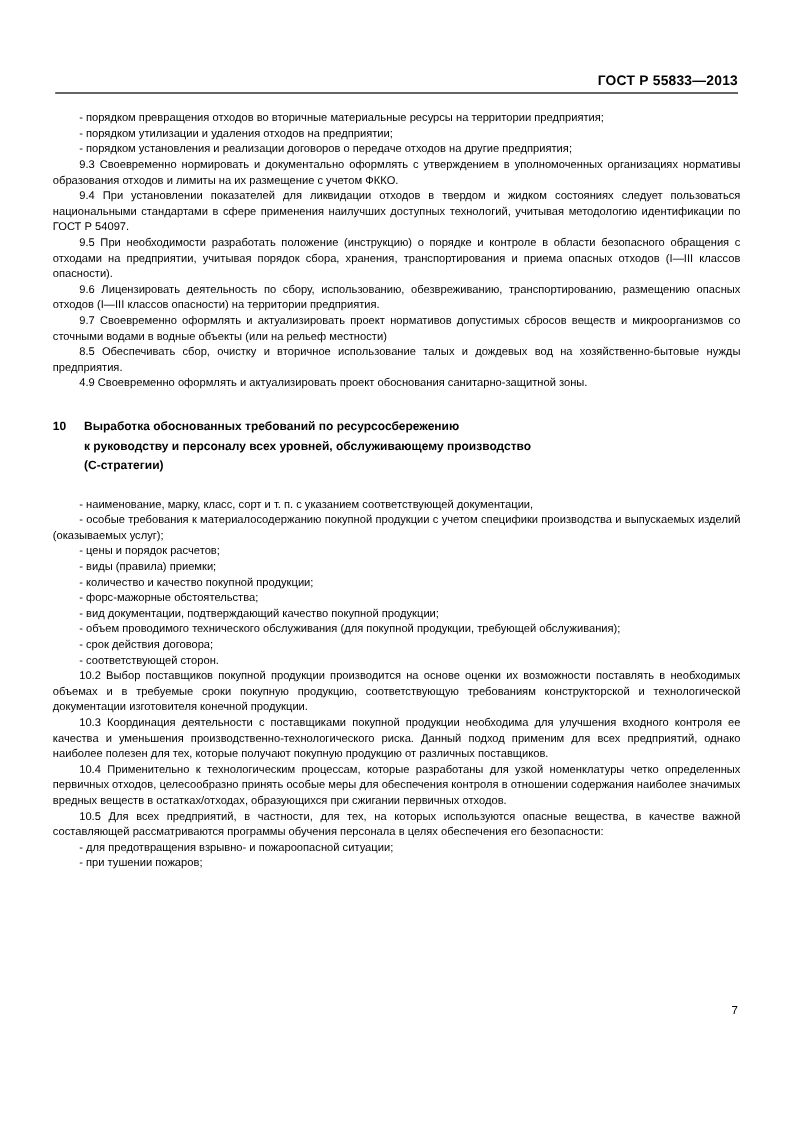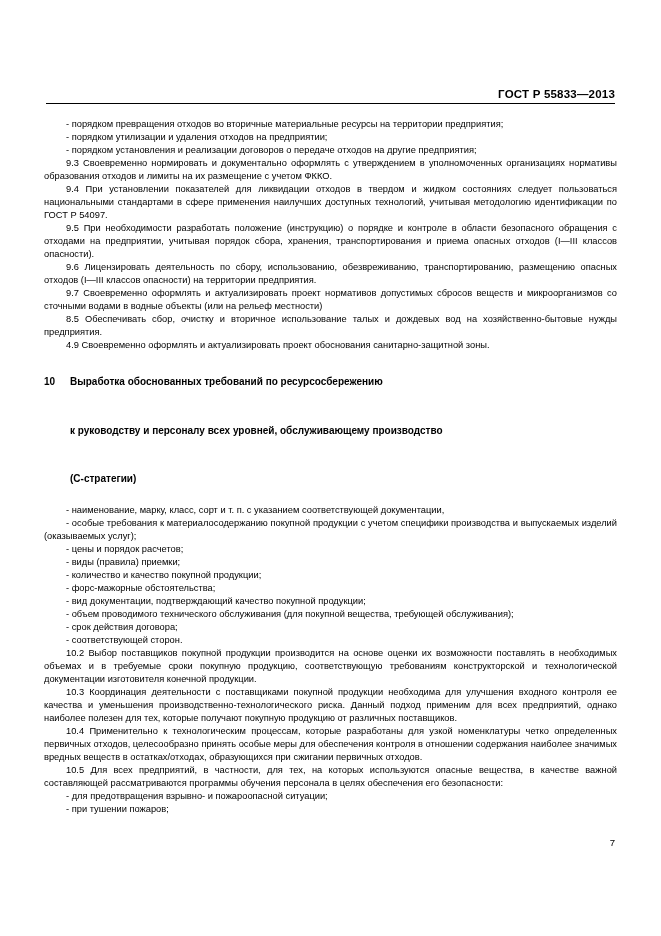--- a/index.html
+++ b/index.html
@@ -14,21 +14,21 @@
     color: #000000;
     position: relative;
     overflow: hidden;
   }
   .page {
     position: absolute;
     left: 0; top: 0;
     width: 661px;
     height: 936px;
     box-sizing: border-box;
-    padding: 88px 44px 30px 44px;
+    padding: 62px 44px 30px 44px;
   }
   .header {
     text-align: right;
     font-size: 11.5px;
     font-weight: bold;
     letter-spacing: 0.2px;
     padding-right: 2px;
     margin-bottom: 3px;
   }
   .header-rule {
@@ -58,21 +58,20 @@
     font-weight: bold;
     line-height: 16.5px;
   }
   .section-head .num {
     display: inline-block;
     width: 26px;
   }
   .section-head .sub-line {
     display: block;
     margin-left: 26px;
-    margin-top: 32px;
   }
   .page-number {
     position: absolute;
     right: 46px;
     bottom: 88px;
     font-size: 9.6px;
   }
 </style>
 </head>
 <body>
@@ -103,21 +102,21 @@
       <span class="sub-line">(С-стратегии)</span>
     </div>
 
     <p class="ind-dash">- наименование, марку, класс, сорт и т. п. с указанием соответствующей документации,</p>
     <p class="ind-dash">- особые требования к материалосодержанию покупной продукции с учетом специфики производства и выпускаемых изделий (оказываемых услуг);</p>
     <p class="ind-dash">- цены и порядок расчетов;</p>
     <p class="ind-dash">- виды (правила) приемки;</p>
     <p class="ind-dash">- количество и качество покупной продукции;</p>
     <p class="ind-dash">- форс-мажорные обстоятельства;</p>
     <p class="ind-dash">- вид документации, подтверждающий качество покупной продукции;</p>
-    <p class="ind-dash">- объем проводимого технического обслуживания (для покупной вещества, требующей обслуживания);</p>
+    <p class="ind-dash">- объем проводимого технического обслуживания (для покупной продукции, требующей обслуживания);</p>
     <p class="ind-dash">- срок действия договора;</p>
     <p class="ind-dash">- соответствующей сторон.</p>
     <p class="ind-hang">10.2 Выбор поставщиков покупной продукции производится на основе оценки их возможности поставлять в необходимых объемах и в требуемые сроки покупную продукцию, соответствующую требованиям конструкторской и технологической документации изготовителя конечной продукции.</p>
     <p class="ind-hang">10.3 Координация деятельности с поставщиками покупной продукции необходима для улучшения входного контроля ее качества и уменьшения производственно-технологического риска. Данный подход применим для всех предприятий, однако наиболее полезен для тех, которые получают покупную продукцию от различных поставщиков.</p>
     <p class="ind-hang">10.4 Применительно к технологическим процессам, которые разработаны для узкой номенклатуры четко определенных первичных отходов, целесообразно принять особые меры для обеспечения контроля в отношении содержания наиболее значимых вредных веществ в остатках/отходах, образующихся при сжигании первичных отходов.</p>
     <p class="ind-hang">10.5 Для всех предприятий, в частности, для тех, на которых используются опасные вещества, в качестве важной составляющей рассматриваются программы обучения персонала в целях обеспечения его безопасности:</p>
     <p class="ind-dash">- для предотвращения взрывно- и пожароопасной ситуации;</p>
     <p class="ind-dash">- при тушении пожаров;</p>
 
   </div>

